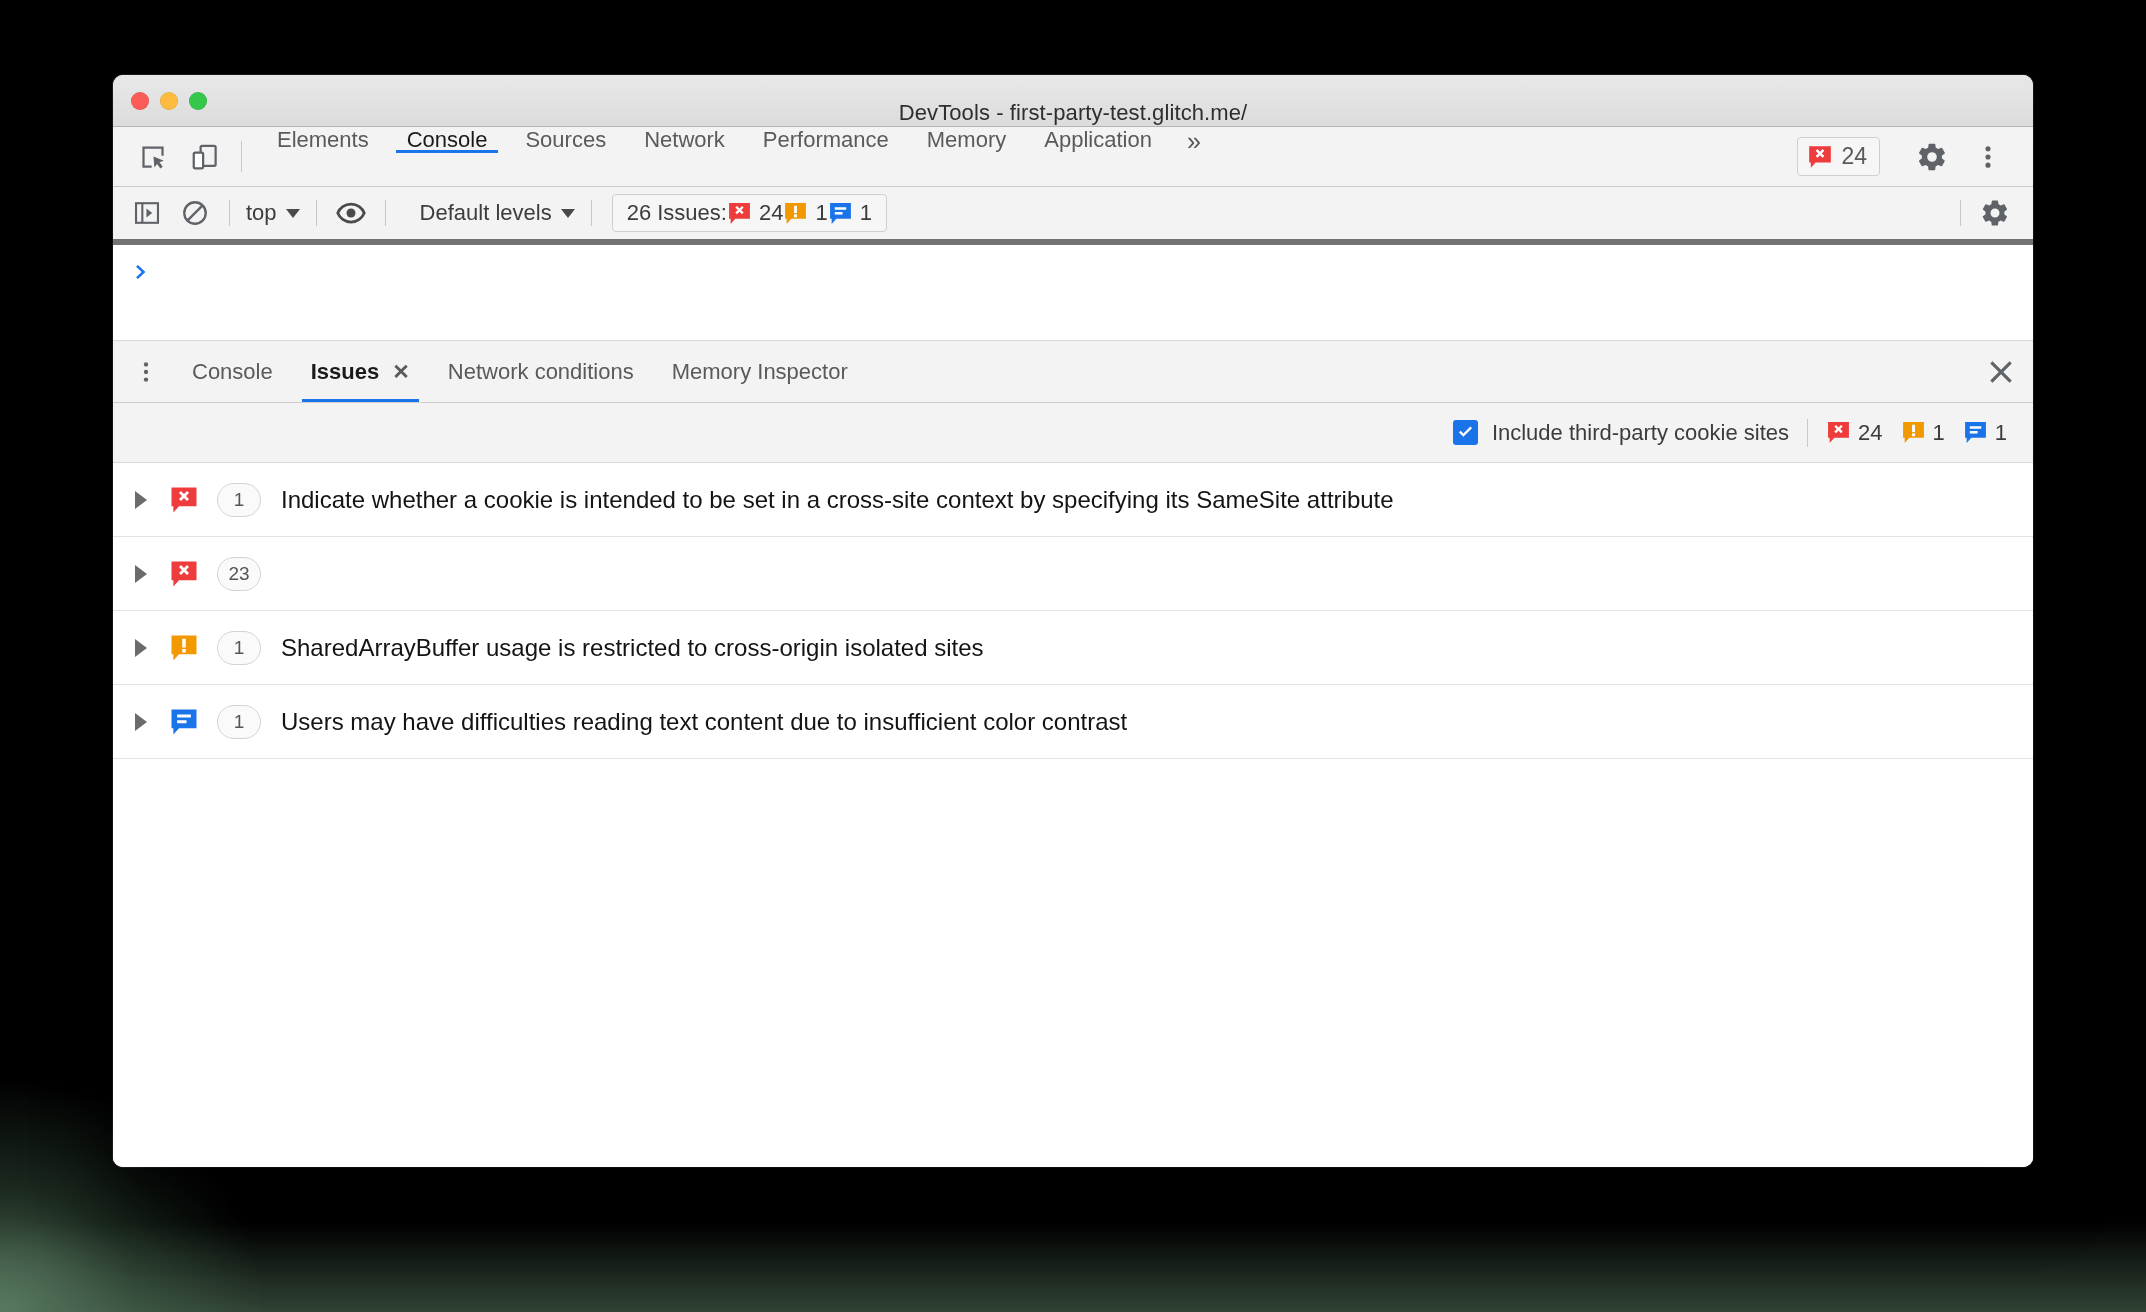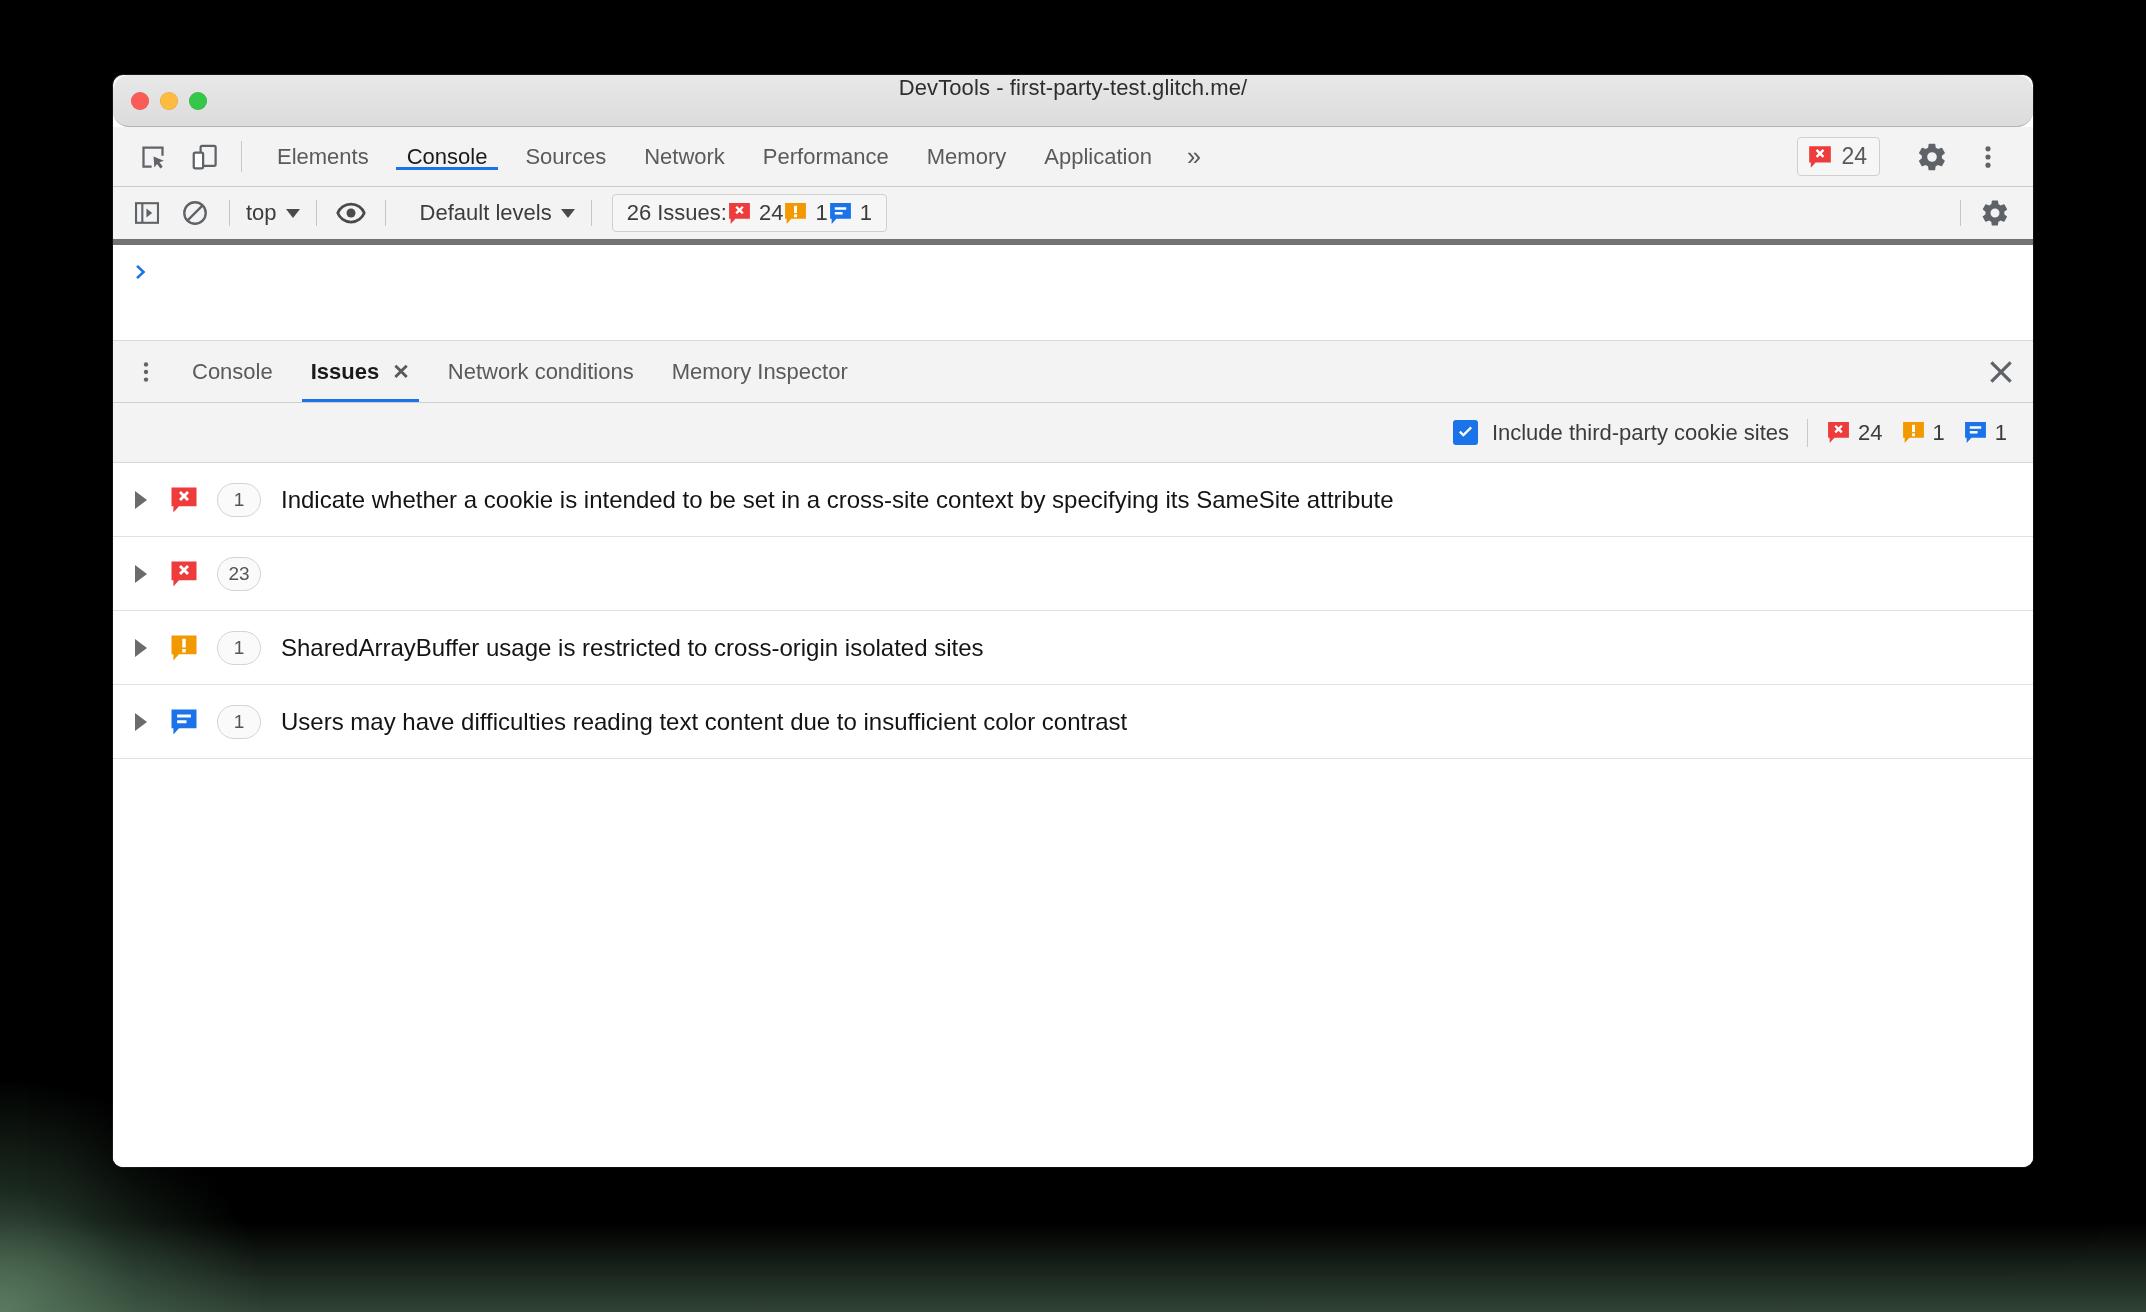--- a/index.html
+++ b/index.html
@@ -56,22 +56,21 @@
   }
 
   
   #titlebar {
     height: 51px;
     flex: 0 0 51px;
     background: linear-gradient(to bottom, #e8e8e8 0%, #dcdcdc 100%);
     border-bottom: 1px solid #b4b4b4;
     position: relative;
     display: flex;
-    align-items: flex-start;
-    border-radius: 16px;
+    align-items: flex-end;
   }
   .traffic-lights {
     position: absolute;
     left: 18px;
     top: 0;
     height: 100%;
     display: flex;
     align-items: center;
     gap: 11px;
   }
@@ -111,21 +110,21 @@
     cursor: pointer;
   }
   .tb-sep {
     width: 1px;
     background: #c8c8c8;
     margin: 14px 10px 14px 10px;
     flex: 0 0 1px;
   }
   .main-tabs {
     display: flex;
-    align-items: center;
+    align-items: flex-start;
     margin-left: 6px;
   }
   .main-tab {
     display: flex;
     align-items: center;
     padding: 0 19px;
     font-size: 22px;
     color: #5a5a5a;
     cursor: pointer;
     position: relative;

